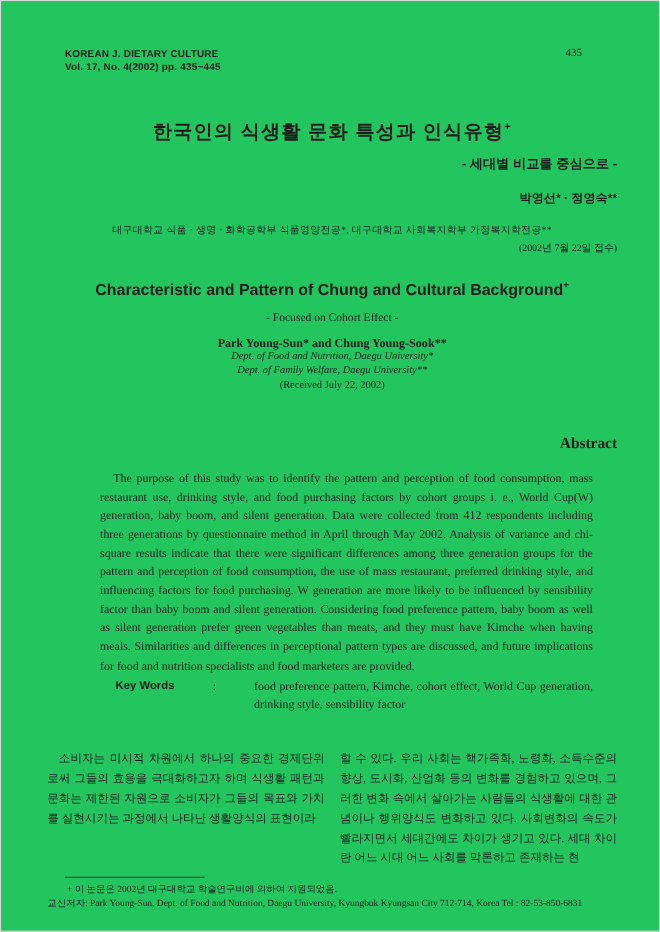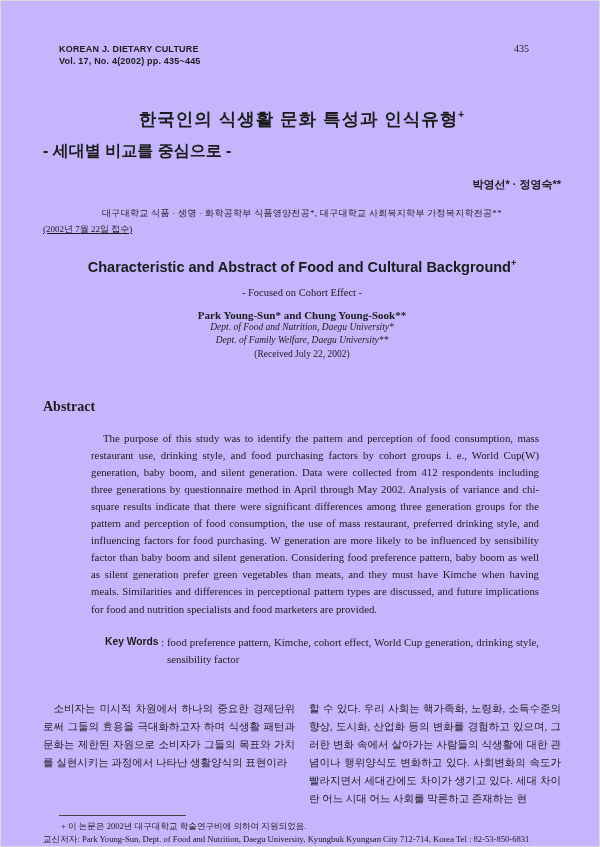--- a/index.html
+++ b/index.html
@@ -1,44 +1,44 @@
 <!DOCTYPE html>
 <html><head>
 <meta charset="utf-8">
 <style>
   html,body{margin:0;padding:0;background:#ffffff;}
   body{width:600px;height:847px;position:relative;font-family:"Liberation Serif",serif;color:#1c1c1c;}
-  .page{box-sizing:border-box;width:600px;height:847px;border:1px solid #d9d9d9;padding:42px 38px 0 42px;background:#c4b5fd;overflow:hidden;}
+  .page{box-sizing:border-box;width:600px;height:847px;border:1px solid #d9d9d9;padding:42px 38px 0 42px;background:#22c55e;overflow:hidden;}
 
   
   .header{display:flex;justify-content:space-between;align-items:flex-start;margin-left:16px;}
   .journal-info{font-family:"Liberation Sans",sans-serif;font-size:9px;font-weight:bold;line-height:1.35;letter-spacing:0.2px;}
   .journal-info .vol{font-weight:bold;}
   .page-number{font-size:10px;margin-right:32px;text-align:center;}
 
   
   .title-ko{margin:40px 0 0 0;text-align:center;font-size:17.5px;font-weight:bold;letter-spacing:1px;font-family:"Liberation Sans",sans-serif;}
   .title-ko sup{font-size:10px;}
-  .subtitle-ko{margin-top:10px;text-align:left;font-size:16px;font-weight:bold;font-family:"Liberation Sans",sans-serif;}
+  .subtitle-ko{margin-top:10px;text-align:right;font-size:12px;font-weight:bold;font-family:"Liberation Sans",sans-serif;}
   .authors-ko{margin-top:15px;text-align:right;font-size:11px;font-weight:bold;font-family:"Liberation Sans",sans-serif;}
   .affil-ko{margin-top:15px;text-align:center;font-size:9px;letter-spacing:0.3px;}
-  .received-ko{margin-top:3px;text-align:left;font-size:9px;text-decoration:underline;}
+  .received-ko{margin-top:3px;text-align:right;font-size:9px;}
 
   
   .title-en{margin-top:22px;text-align:center;font-size:14.5px;font-weight:bold;font-family:"Liberation Sans",sans-serif;}
   .title-en sup{font-size:9px;}
   .subtitle-en{margin-top:7px;text-align:center;font-size:10.5px;}
   .authors-en{margin-top:11px;text-align:center;font-size:11px;font-weight:bold;}
   .affil-en{text-align:center;font-size:9.5px;font-style:italic;line-height:1.4;}
   .received-en{text-align:center;font-size:9.5px;line-height:1.4;}
 
   
-  .abstract-heading{margin-top:38px;text-align:left;font-size:14px;font-weight:bold;}
+  .abstract-heading{margin-top:38px;text-align:right;font-size:14px;font-weight:bold;}
   .abstract-body{margin:15px 22px 0 48px;font-size:10.8px;line-height:1.58;text-align:justify;text-indent:12px;}
-  .keywords{display:flex;margin:16px 22px 0 62px;font-size:10.8px;line-height:1.58;}
+  .keywords{display:flex;margin:1px 22px 0 62px;font-size:10.8px;line-height:1.58;gap:32px;}
   .kw-label{font-weight:bold;white-space:pre;font-family:"Liberation Sans",sans-serif;font-size:10.3px;}
   .kw-sep{white-space:pre;}
   .kw-text{text-align:justify;}
 
   
   .columns{display:flex;gap:14px;margin-top:32px;}
   .col{width:50%;}
   .section-heading{text-align:center;font-size:12px;font-weight:bold;margin:0 0 13px 0;letter-spacing:2px;}
   .body-par{font-size:10.5px;line-height:1.72;text-align:justify;margin:0;}
   .indent{text-indent:1em;}
@@ -64,21 +64,21 @@
   </div>
 
   <h1 class="title-ko"><span>한국인의 식생활 문화 특성과 인식유형</span><sup>+</sup></h1>
 
   <div class="subtitle-ko">- 세대별 비교를 중심으로 -</div>
 
   <div class="authors-ko">박영선* · 정영숙**</div>
   <div class="affil-ko">대구대학교 식품 · 생명 · 화학공학부 식품영양전공*, 대구대학교 사회복지학부 가정복지학전공**</div>
   <div class="received-ko">(2002년 7월 22일 접수)</div>
 
-  <h2 class="title-en"><span>Characteristic and Abstract of Food and Cultural Background</span><sup>+</sup></h2>
+  <h2 class="title-en"><span>Characteristic and Pattern of Chung and Cultural Background</span><sup>+</sup></h2>
 
   <div class="subtitle-en">- Focused on Cohort Effect -</div>
 
   <div class="authors-en">Park Young-Sun* and Chung Young-Sook**</div>
   <div class="affil-en">Dept. of Food and Nutrition, Daegu University*</div>
   <div class="affil-en">Dept. of Family Welfare, Daegu University**</div>
   <div class="received-en">(Received July 22, 2002)</div>
 
   <h3 class="abstract-heading">Abstract</h3>
 

